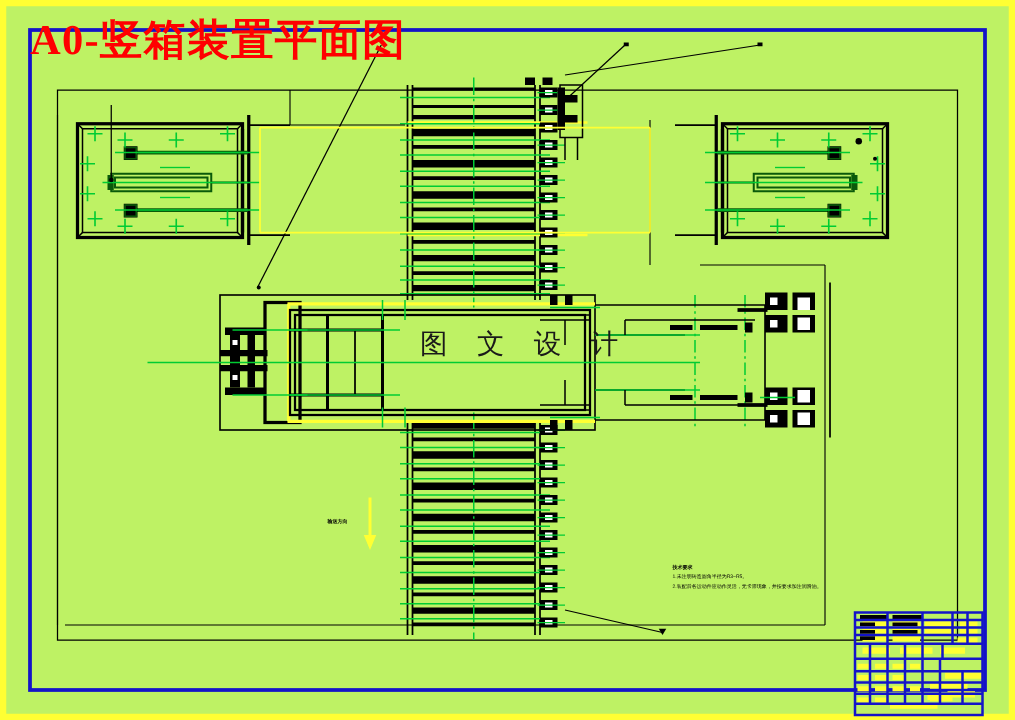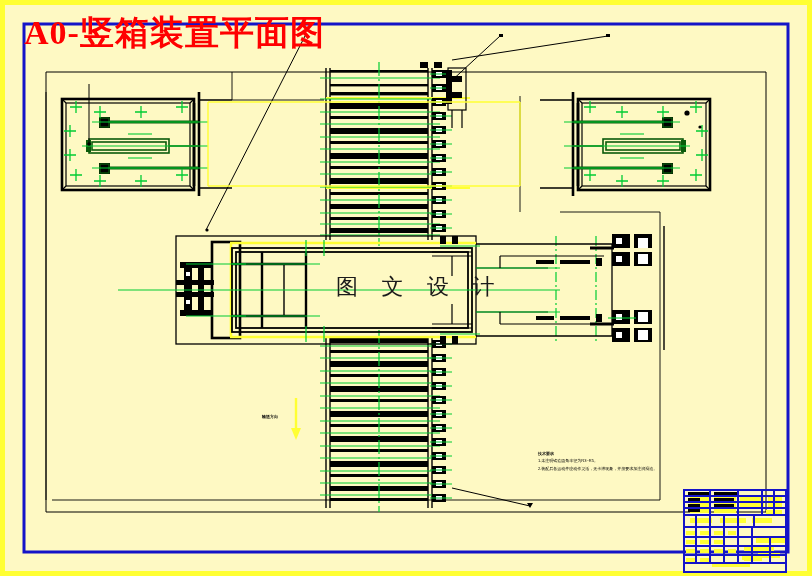--- a/index.html
+++ b/index.html
@@ -1,26 +1,26 @@
 <!DOCTYPE html>
 <html><head>
 <meta charset="utf-8">
 <style>
   html,body{margin:0;padding:0;background:#ffffff;}
   body{width:812px;height:576px;overflow:hidden;font-family:"Liberation Sans",sans-serif;}
-  #stage{position:relative;width:812px;height:576px;background:#fef9c3;}
+  #stage{position:relative;width:812px;height:576px;background:#bef264;}
   #stage svg{position:absolute;left:0;top:0;}
   .title-cn{
     position:absolute;left:24px;top:16px;
     font-family:"Liberation Serif",serif;
     font-size:34px;font-weight:bold;color:#ff0000;
     letter-spacing:1px;white-space:nowrap;line-height:1;
   }
   .watermark{
-    position:absolute;left:336px;top:272px;
+    position:absolute;left:336px;top:260px;
     font-family:"Liberation Serif",serif;
     font-size:22px;color:#1a1a1a;letter-spacing:9px;white-space:nowrap;
   }
   .notes{
     position:absolute;left:538px;top:450px;
     font-size:4px;color:#000;line-height:1.85;white-space:nowrap;
   }
   .notes .nh{font-weight:bold;}
   .arrow-label{
     position:absolute;left:262px;top:414px;

